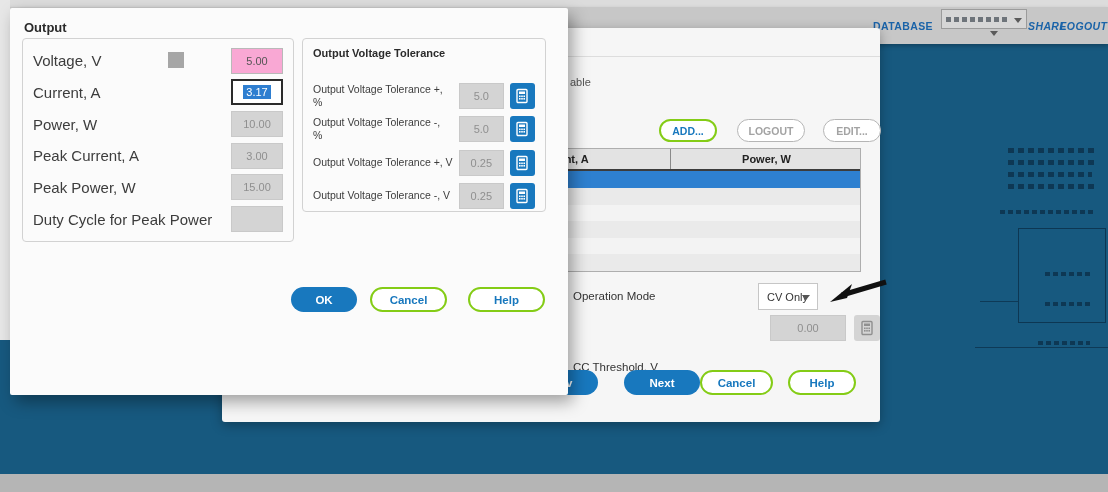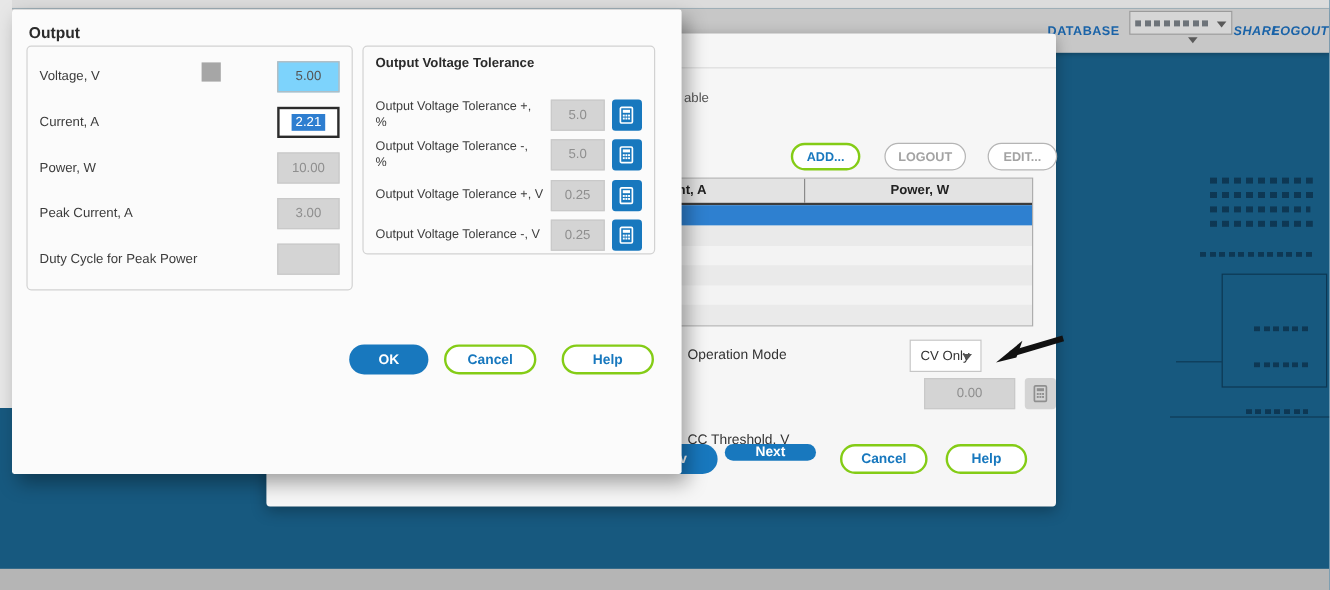--- a/index.html
+++ b/index.html
@@ -47,46 +47,46 @@
   .th:last-child { border-right:none; }
   .trow { height:16.6px; background:#f3f3f3; }
   .trow:nth-child(odd) { background:#eaeaea; }
   .trow.selected { height:17px; background:#2e80d0; }
 
   .op-label { position:absolute; font-size:11.5px; color:#333; }
   .dropdown { position:absolute; left:536px; top:255px; width:60px; height:27px; background:#fff; border:1px solid #c6c6c6; display:flex; align-items:center; font-size:11px; color:#333; padding-left:8px; cursor:pointer; }
   .dropdown .dd-caret { position:absolute; right:7px; top:11px; width:0; height:0; border-left:4px solid transparent; border-right:4px solid transparent; border-top:5px solid #555; }
 
   .val { display:flex; align-items:center; justify-content:center; font-size:11px; }
-  .val.enabled { background:#7dd3fc; border:1px solid #b9b9b9; color:#555; }
+  .val.enabled { background:#f9a8d4; border:1px solid #b9b9b9; color:#555; }
   .val.off { background:#d4d4d4; border:1px solid #c9c9c9; color:#8f8f8f; }
 
   .cc-input { position:absolute; left:548px; top:287px; width:76px; height:26px; }
   .calc-btn { display:flex; align-items:center; justify-content:center; border-radius:3px; cursor:pointer; }
   .calc-btn.blue { background:#1878be; }
   .calc-btn.gray { background:#d4d4d4; cursor:default; }
   .cc-calc { position:absolute; left:632px; top:287px; width:26px; height:26px; }
 
   .btn-prev   { position:absolute; left:300px; top:342px; width:76px; height:25px; font-size:11.5px; border-radius:13px; }
-  .btn-next   { position:absolute; left:382px; top:342px; width:76px; height:14px; font-size:11.5px; border-radius:13px; }
+  .btn-next   { position:absolute; left:402px; top:342px; width:76px; height:25px; font-size:11.5px; border-radius:13px; }
   .btn-cancel2{ position:absolute; left:478px; top:342px; width:73px; height:25px; font-size:11.5px; border-radius:13px; border-width:2px; }
   .btn-help2  { position:absolute; left:566px; top:342px; width:68px; height:25px; font-size:11.5px; border-radius:13px; border-width:2px; }
 
   .cursor { position:absolute; left:608px; top:250px; z-index:7; }
 
   
   .dialog { position:absolute; left:10px; top:8px; width:558px; height:387px; background:#fbfbfb; border-radius:2px; z-index:6; box-shadow:5px 7px 16px rgba(0,0,0,.35); }
   .dlg-title { position:absolute; left:14px; top:12px; font-size:13px; font-weight:bold; color:#2b2b2b; }
 
   .gb { position:absolute; background:#fbfbfb; border:1px solid #d2d2d2; border-radius:4px; }
   .gb-left  { left:12px; top:30px; width:272px; height:204px; padding:6px 10px; display:flex; flex-direction:column; justify-content:space-around; }
   .gb-right { left:292px; top:30px; width:244px; height:174px; padding:8px 10px; }
 
   .frow { display:flex; align-items:center; justify-content:space-between; }
-  .frow .flabel { font-size:11px; color:#3c3c3c; }
+  .frow .flabel { font-size:15px; color:#3c3c3c; }
   .frow .val { width:52px; height:26px; }
   .swatch { position:absolute; left:158px; top:44px; width:16px; height:16px; background:#a6a6a6; }
   .val.focused { border:2px solid #2b2b2b; background:#fff; padding:0; }
   .val.focused span { background:#2e7ed0; color:#fff; padding:1px 3px; font-size:11px; }
 
   .gb-right .gtitle { font-size:11px; font-weight:bold; color:#2b2b2b; margin-bottom:24px; }
   .trowr { display:flex; align-items:center; margin-bottom:7px; }
   .trowr .tlabel { width:150px; font-size:10.5px; color:#3c3c3c; line-height:1.25; }
   .trowr .val { width:46px; height:26px; margin-right:6px; }
   .trowr .calc-btn { width:26px; height:26px; }
@@ -187,30 +187,34 @@
     <div class="dlg-title">Output</div>
 
     <div class="gb gb-left">
       <div class="frow">
         <span class="flabel">Voltage, V</span>
         <div class="val enabled">5.00</div>
       </div>
       <div class="frow">
         <span class="flabel">Current, A</span>
         <div class="val focused">
-            <span>2.21</span>
+            <span>3.17</span>
           </div>
       </div>
       <div class="frow">
         <span class="flabel">Power, W</span>
         <div class="val off">10.00</div>
       </div>
       <div class="frow">
         <span class="flabel">Peak Current, A</span>
         <div class="val off">3.00</div>
+      </div>
+      <div class="frow">
+        <span class="flabel">Peak Power, W</span>
+        <div class="val off">15.00</div>
       </div>
       <div class="frow">
         <span class="flabel">Duty Cycle for Peak Power</span>
         <div class="val off"></div>
       </div>
     </div>
     <div class="swatch"></div>
 
     <div class="gb gb-right">
       <div class="gtitle">Output Voltage Tolerance</div>

